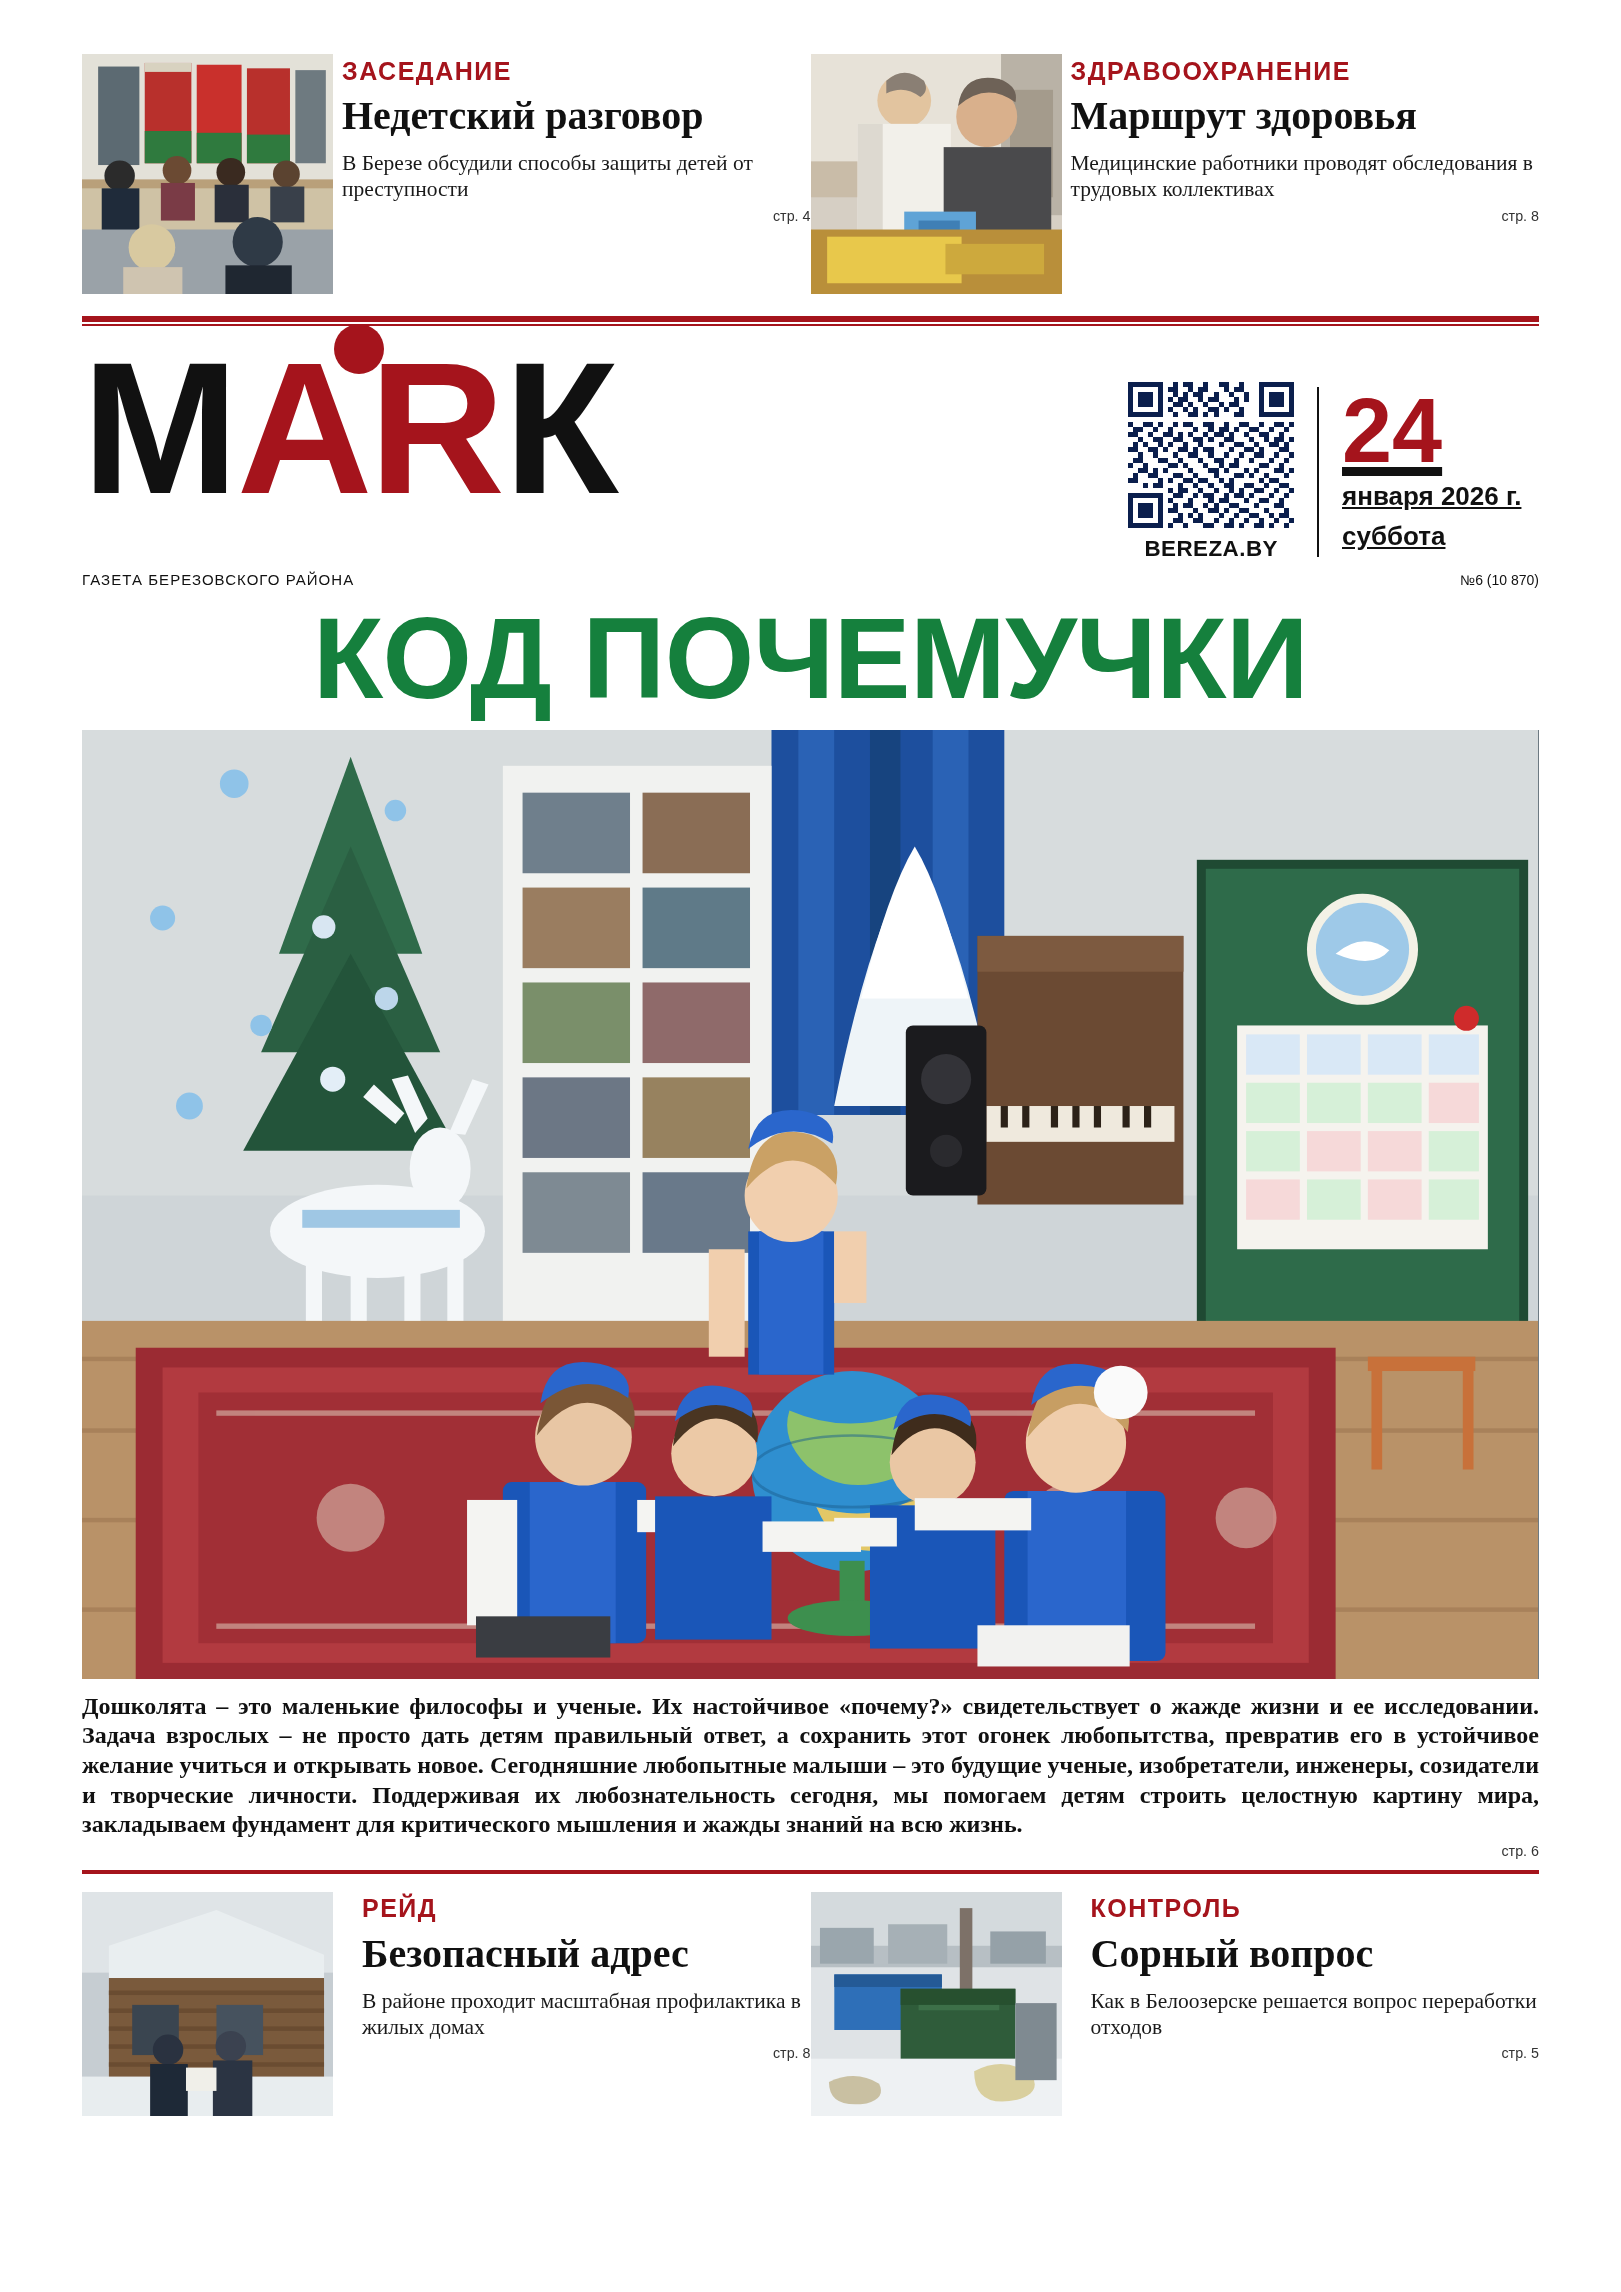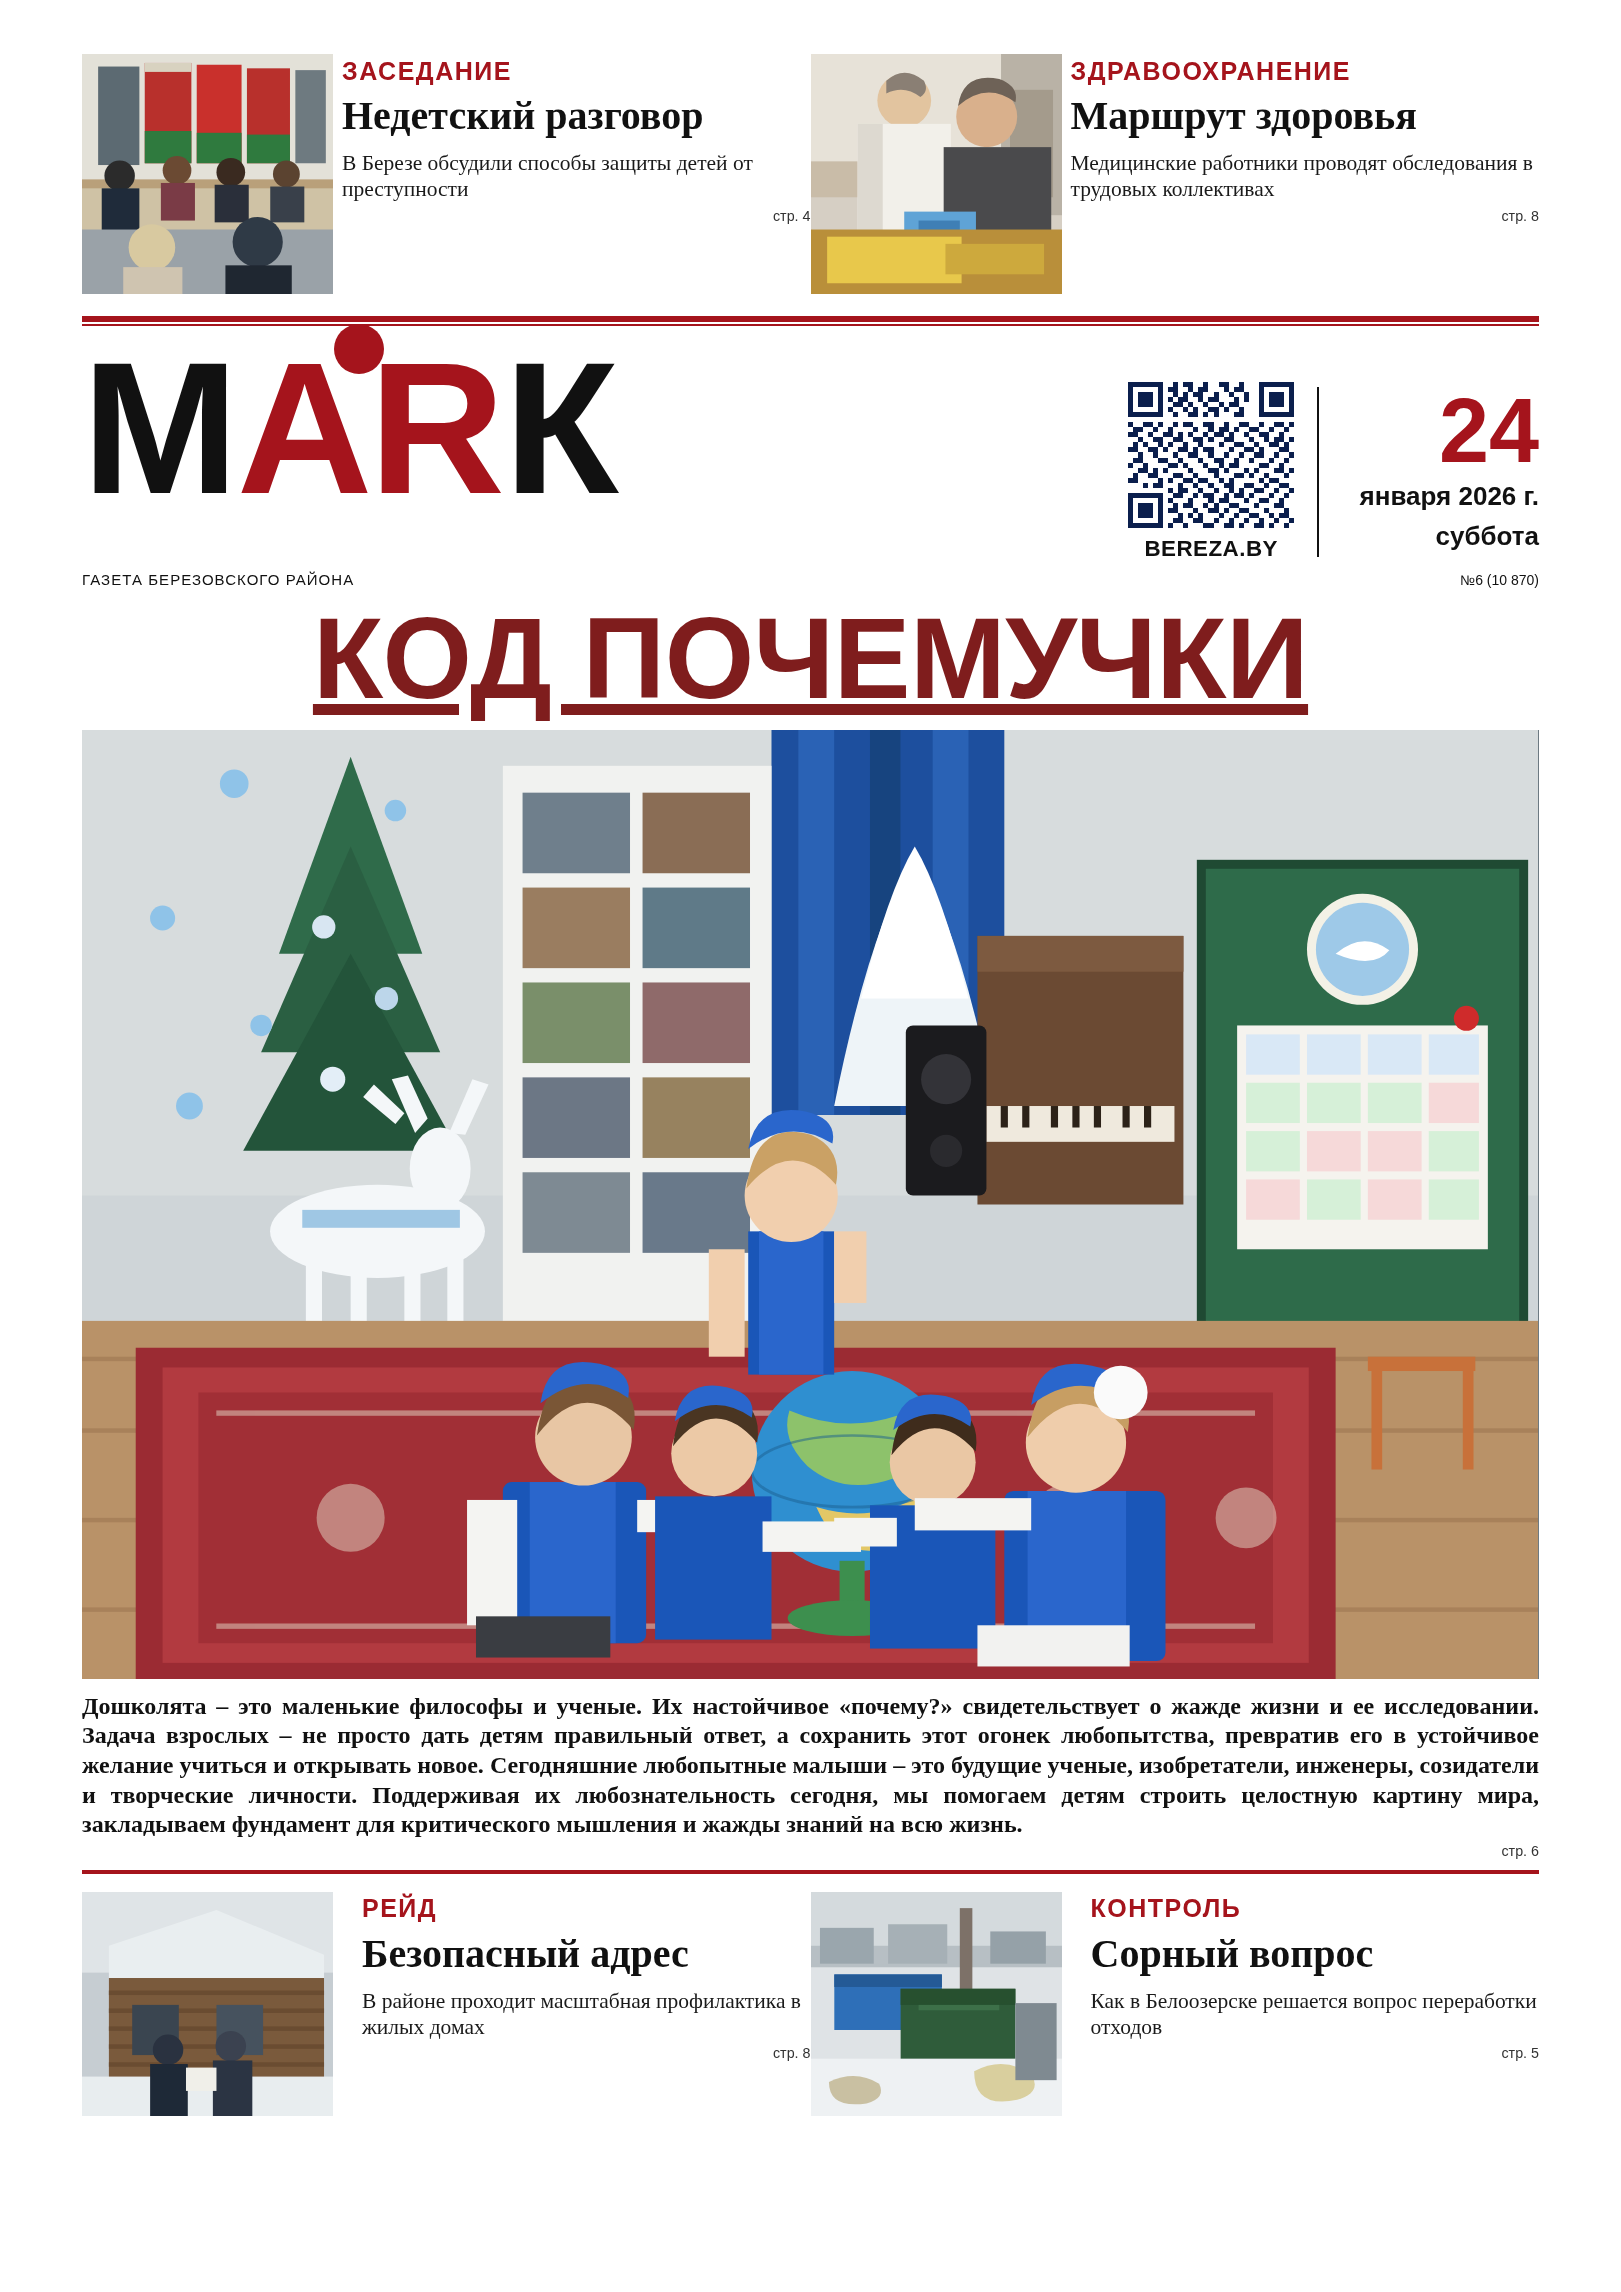--- a/index.html
+++ b/index.html
@@ -154,22 +154,23 @@
     letter-spacing: 0.02em;
     color: #111;
     margin-top: 7.2px;
   }
   .divider-vert {
     width: 1.8px;
     height: 170px;
     background: #111;
   }
   .date-block {
-    text-align: right;
+    text-align: left;
     min-width: 197px;
+    text-decoration: underline;
   }
   .date-num {
     font-family: "Liberation Sans", sans-serif;
     font-weight: bold;
     font-size: 90px;
     line-height: 0.9;
     color: #a5141c;
   }
   .date-line {
     font-family: "Liberation Sans", sans-serif;
@@ -192,26 +193,25 @@
     font-size: 14px;
     color: #111;
   }
 
   
   .main-headline {
     font-family: "Liberation Sans", sans-serif;
     font-weight: bold;
     font-size: 115px;
     line-height: 1.0;
-    color: #7f1d1d;
+    color: #15803d;
     letter-spacing: -0.005em;
     text-align: center;
     margin: 12.5px 0 14.3px 0;
     white-space: nowrap;
-    text-decoration: underline;
   }
 
   
   .main-photo {
     width: 100%;
     height: 949px;
     position: relative;
     overflow: hidden;
     background: #6d7a82;
   }

